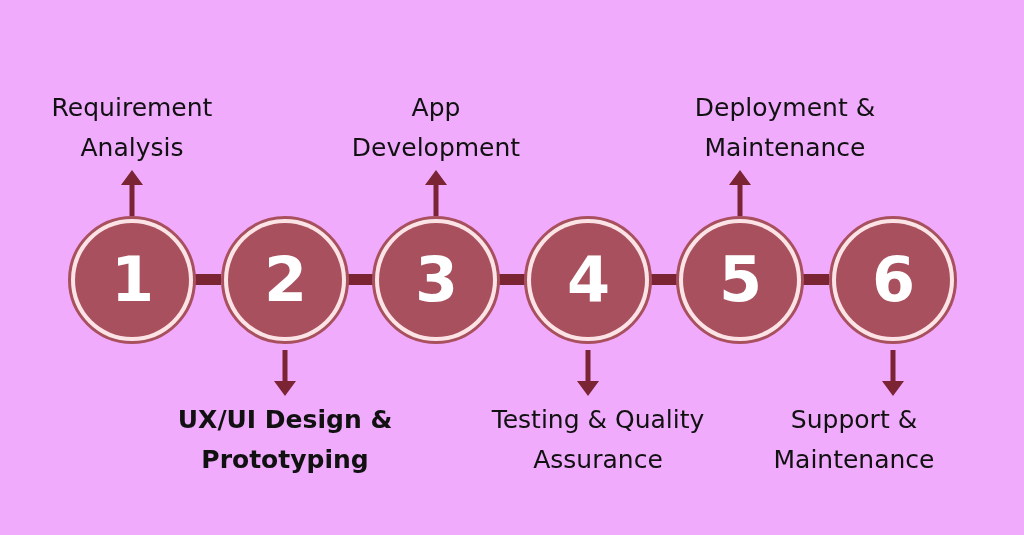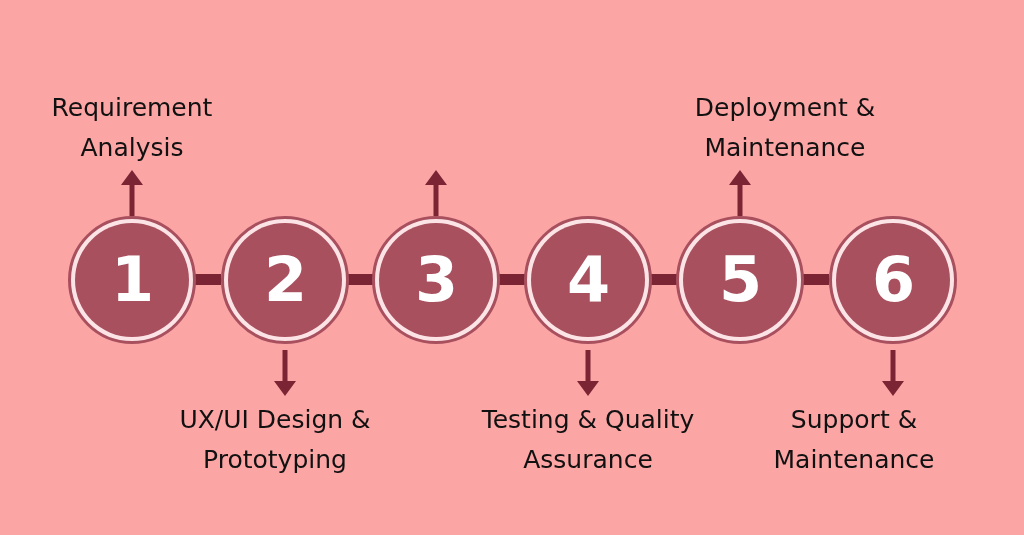--- a/index.html
+++ b/index.html
@@ -10,21 +10,21 @@
     width: 1024px;
     height: 535px;
     overflow: hidden;
     font-family: "DejaVu Sans", sans-serif;
   }
 
   #diagram {
     position: relative;
     width: 1024px;
     height: 535px;
-    background: #fca5a5;
+    background: #f0abfc;
   }
 
   
   .connector {
     position: absolute;
     height: 11px;
     background: #7b2433;
     top: 274px;
   }
 
@@ -119,23 +119,25 @@
     <div class="ring-outer"></div>
     <div class="disc">
       <span class="step-number">2</span>
     </div>
   </div>
   <div class="arrow arrow-down" style="left:272px; top:344px; height:54px;">
     <svg width="26" height="54" viewBox="0 0 26 54" aria-hidden="true">
       <path d="M13 52 L24 37 L15.5 37 L15.5 6 L10.5 6 L10.5 37 L2 37 Z" fill="#7b2433"></path>
     </svg>
   </div>
-  <div class="step-label label-below" style="left:155px; top:400px; width:240px;">UX/UI Design &amp;
+  <div class="step-label label-below" style="left:165px; top:400px; width:240px;font-weight:bold;">UX/UI Design &amp;
 Prototyping</div>
 
+  <div class="step-label label-above" style="left:316px; top:88px; width:240px;">App
+Development</div>
   <div class="arrow arrow-up" style="left:423px; top:168px; height:48px;">
     <svg width="26" height="48" viewBox="0 0 26 48" aria-hidden="true">
       <path d="M13 2 L24 17 L15.5 17 L15.5 48 L10.5 48 L10.5 17 L2 17 Z" fill="#7b2433"></path>
     </svg>
   </div>
   <div class="step-node" style="left:372px;">
     <div class="ring-outer"></div>
     <div class="disc">
       <span class="step-number">3</span>
     </div>
@@ -145,21 +147,21 @@
     <div class="ring-outer"></div>
     <div class="disc">
       <span class="step-number">4</span>
     </div>
   </div>
   <div class="arrow arrow-down" style="left:575px; top:344px; height:54px;">
     <svg width="26" height="54" viewBox="0 0 26 54" aria-hidden="true">
       <path d="M13 52 L24 37 L15.5 37 L15.5 6 L10.5 6 L10.5 37 L2 37 Z" fill="#7b2433"></path>
     </svg>
   </div>
-  <div class="step-label label-below" style="left:458px; top:400px; width:260px;">Testing &amp; Quality
+  <div class="step-label label-below" style="left:468px; top:400px; width:260px;">Testing &amp; Quality
 Assurance</div>
 
   <div class="step-label label-above" style="left:660px; top:88px; width:250px;">Deployment &amp;
 Maintenance</div>
   <div class="arrow arrow-up" style="left:727px; top:168px; height:48px;">
     <svg width="26" height="48" viewBox="0 0 26 48" aria-hidden="true">
       <path d="M13 2 L24 17 L15.5 17 L15.5 48 L10.5 48 L10.5 17 L2 17 Z" fill="#7b2433"></path>
     </svg>
   </div>
   <div class="step-node" style="left:676px;">

